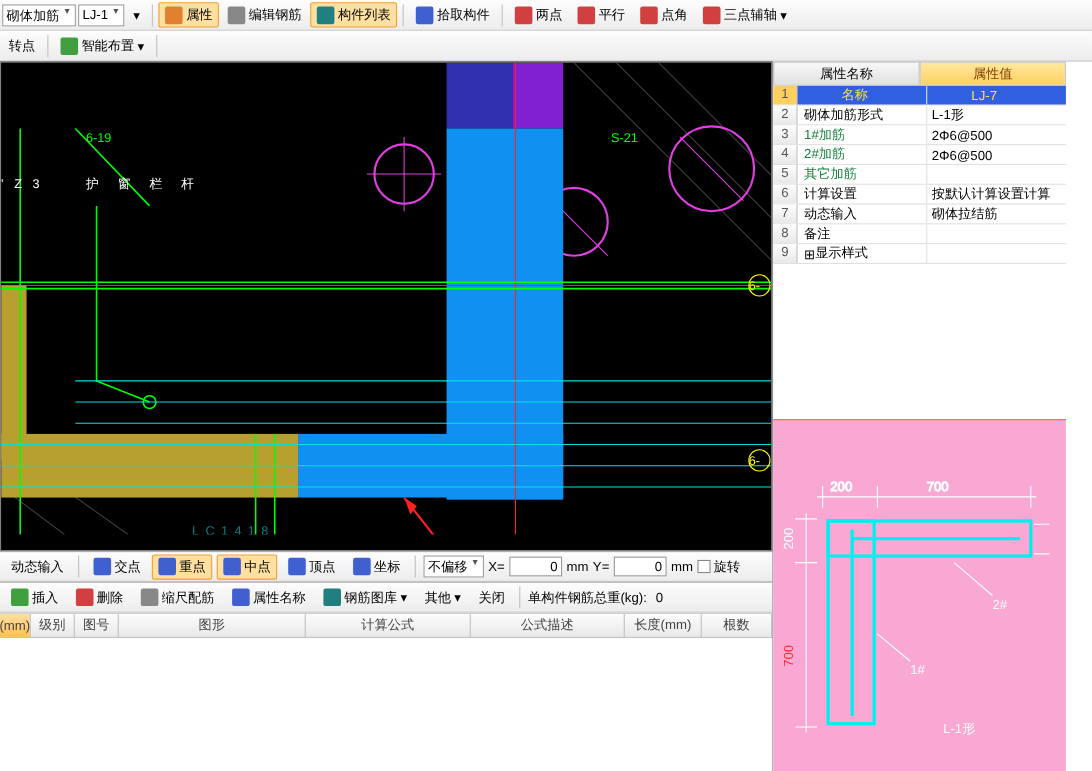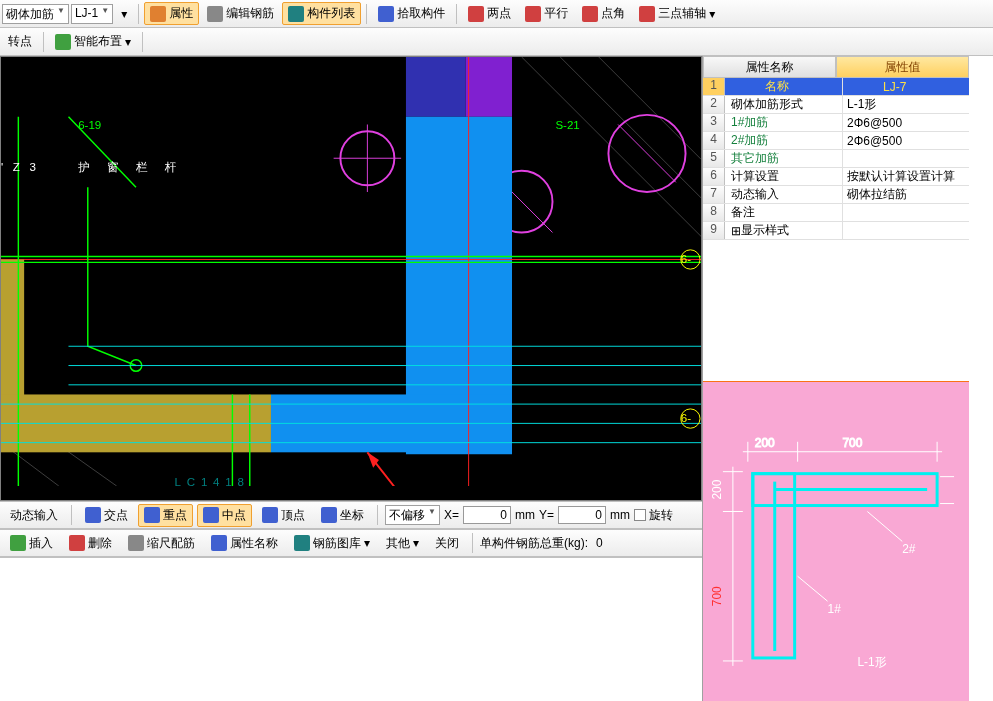--- a/index.html
+++ b/index.html
@@ -267,20 +267,30 @@
         </span>
       <span class="tb-btn">
           <span>关闭</span>
         </span>
       <span class="tb-sep"></span>
       <span>单构件钢筋总重(kg):</span>
       <span style="margin-left:4px;">0</span>
     </div>
 
     <div class="grid-area">
+      <div class="grid-header">
+        <div class="gh gh0">(mm)</div>
+        <div class="gh" style="width:40px">级别</div>
+        <div class="gh" style="width:40px">图号</div>
+        <div class="gh" style="width:170px">图形</div>
+        <div class="gh" style="width:150px">计算公式</div>
+        <div class="gh" style="width:140px">公式描述</div>
+        <div class="gh" style="width:70px">长度(mm)</div>
+        <div class="gh" style="flex:1">根数</div>
+      </div>
       <div class="grid-body"></div>
     </div>
   </div>
 
   <div class="right-col">
     <div class="prop-head">
       <div class="ph ph-name">属性名称</div>
       <div class="ph ph-val">属性值</div>
     </div>
     <div class="prop-rows" id="prop-rows">

